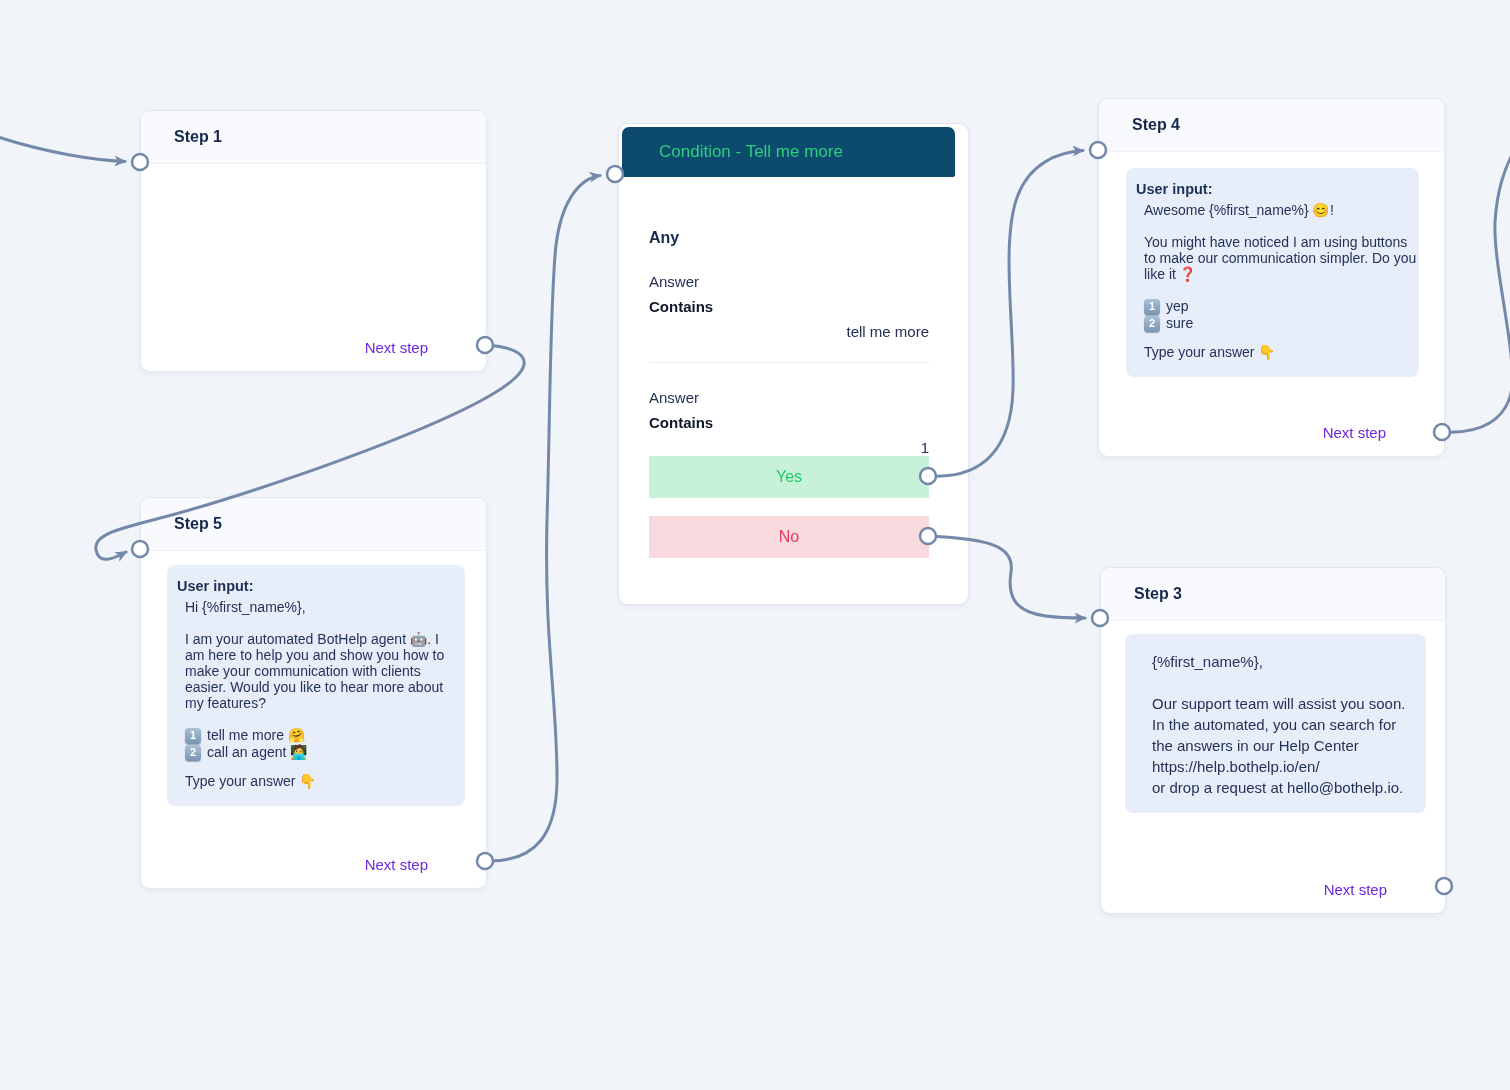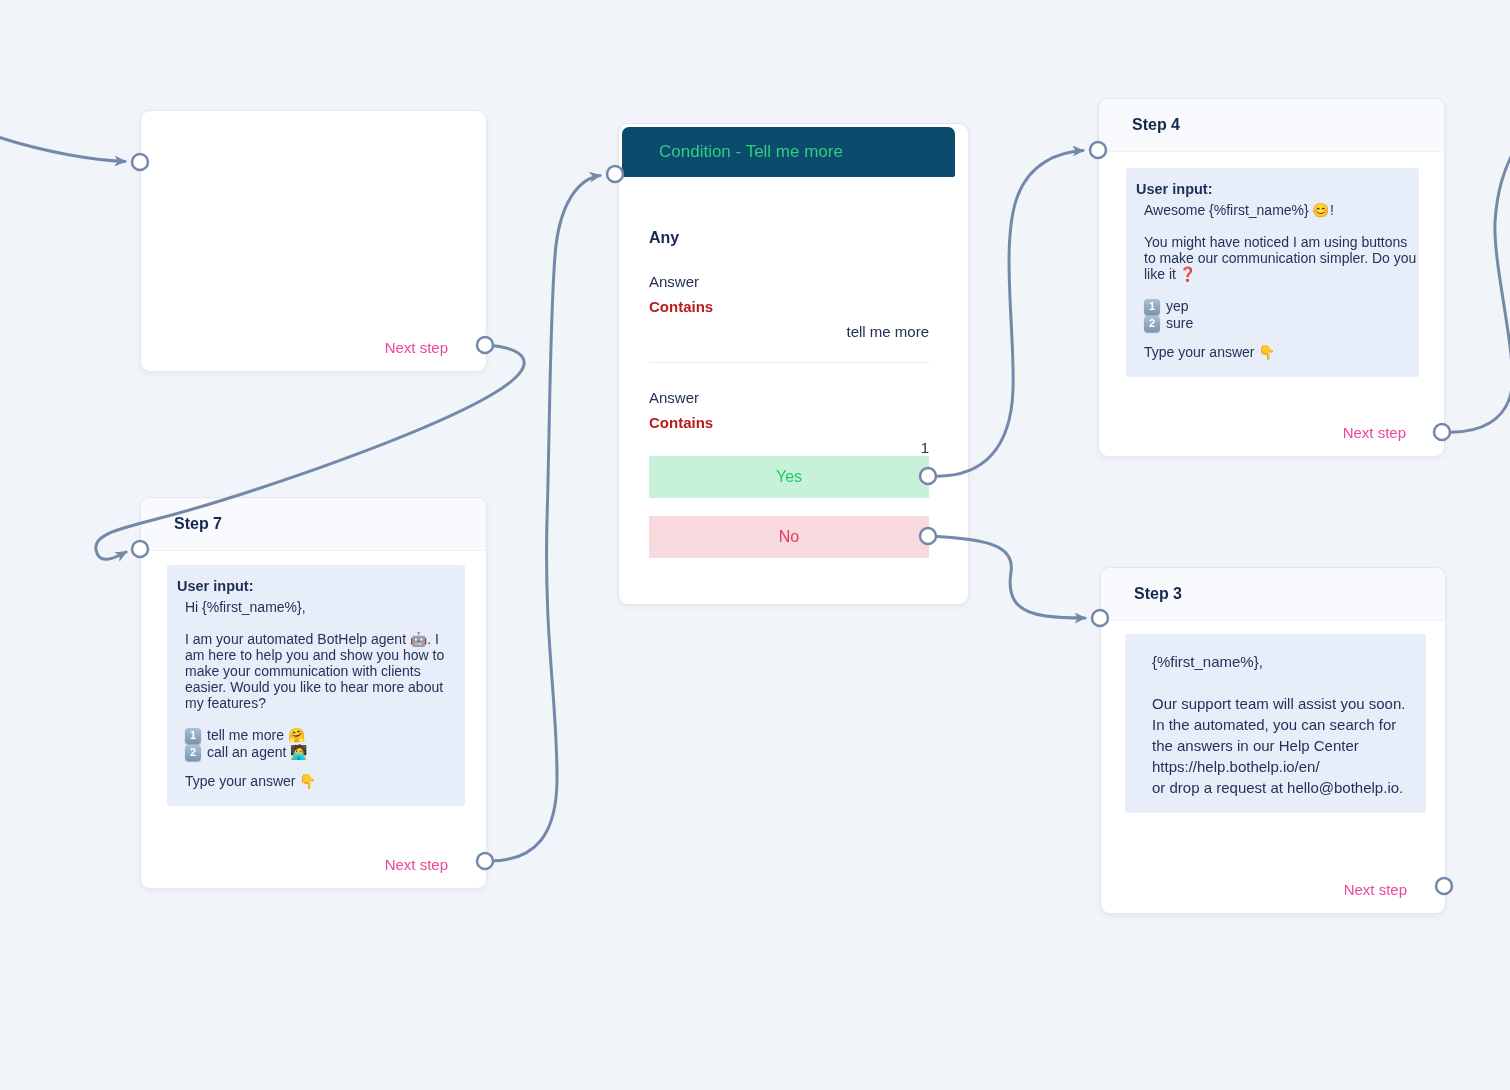--- a/index.html
+++ b/index.html
@@ -8,66 +8,67 @@
 
   
   .card{position:absolute;background:#ffffff;border:1px solid #e3e8ef;border-radius:10px;
         box-shadow:0 2px 6px rgba(25,39,89,0.05);}
   .card-header{height:52px;display:flex;align-items:center;padding:0 24px 0 33px;
         background:#f8fafd;border-bottom:1px solid #eef2f7;border-radius:10px 10px 0 0;
         font-weight:bold;font-size:16px;color:#16294d;}
   .cond-header{position:absolute;left:3px;right:13px;top:3px;height:50px;background:#0c4a6e;
         color:#2bd07c;display:flex;align-items:center;padding-left:37px;font-size:17px;
         border-radius:7px 7px 2px 2px;}
-  .next-step{position:absolute;right:38px;bottom:15px;font-size:15px;color:#ec4899;}
+  .next-step{position:absolute;right:58px;bottom:15px;font-size:15px;color:#6d28d9;}
 
   
-  .bubble{background:#e8eef9;border-radius:2px;color:#233258;overflow:hidden;}
+  .bubble{background:#e8eef9;border-radius:8px;color:#233258;overflow:hidden;}
   .bubble .line{white-space:nowrap;}
   .bubble-label{font-weight:bold;font-size:14.5px;color:#1c2f55;margin-bottom:5px;}
   .b-lg{font-size:15px;}
   .b-lg .line{line-height:20px;min-height:20px;}
   .b-sp .line{line-height:21px;min-height:21px;}
   .b-sm{font-size:14px;}
   .b-sm .line{line-height:16px;min-height:16px;margin-left:8px;}
   .options{margin-top:16px;margin-left:8px;}
   .opt-row{display:flex;align-items:center;height:17px;line-height:17px;}
   .keycap{display:inline-flex;align-items:center;justify-content:center;flex:none;
         width:16px;height:16px;border-radius:3.5px;margin-right:6px;
         background:linear-gradient(180deg,#abc0d5 0%,#7795b2 100%);
         box-shadow:0 1px 1px rgba(60,80,110,.45);
         color:#ffffff;font-size:11px;font-weight:bold;}
   .bubble-footer{margin-top:12px;margin-left:8px;line-height:17px;white-space:nowrap;}
 
   
   .cond-body{position:absolute;left:30px;right:39px;top:53px;color:#223055;}
   .match-type{margin-top:52px;font-size:16px;font-weight:bold;color:#16294d;}
   .rule-field{margin-top:26px;font-size:15px;}
-  .rule-op{margin-top:8px;font-size:15px;font-weight:bold;color:#b91c1c;}
+  .rule-op{margin-top:8px;font-size:15px;font-weight:bold;color:#0f172a;}
   .rule-value{margin-top:8px;font-size:15px;text-align:right;}
   .rule-divider{margin-top:22px;border-top:1px solid #e8edf3;}
   .cond-btn{position:absolute;left:30px;width:280px;height:42px;display:flex;align-items:center;
         justify-content:center;font-size:16px;cursor:pointer;}
   .btn-yes{top:332px;background:#c8f1d9;color:#1fc968;}
   .btn-no{top:392px;background:#f8d9de;color:#e5395f;}
 
   
   .edges{position:absolute;left:0;top:0;width:1510px;height:1090px;pointer-events:none;z-index:5;}
 </style>
 </head>
 <body>
 
 <div class="canvas">
 
   <div class="card" style="left:140px;top:110px;width:345px;height:260px;">
+    <div class="card-header">Step 1</div>
     <div class="next-step">Next step</div>
   </div>
 
   <div class="card" style="left:140px;top:497px;width:345px;height:390px;">
-    <div class="card-header">Step 7</div>
+    <div class="card-header">Step 5</div>
     <div class="bubble b-sm" style="margin:14px 21px 0 26px;padding:13px 4px 16px 10px;">
       <div class="bubble-label">User input:</div>
       <div class="line">Hi {%first_name%},</div>
       <div class="line"></div>
       <div class="line">I am your automated BotHelp agent 🤖.  I</div>
       <div class="line">am here to help you and show you how to</div>
       <div class="line">make your communication with clients</div>
       <div class="line">easier. Would you like to hear more about</div>
       <div class="line">my features?</div>
       <div class="options">

